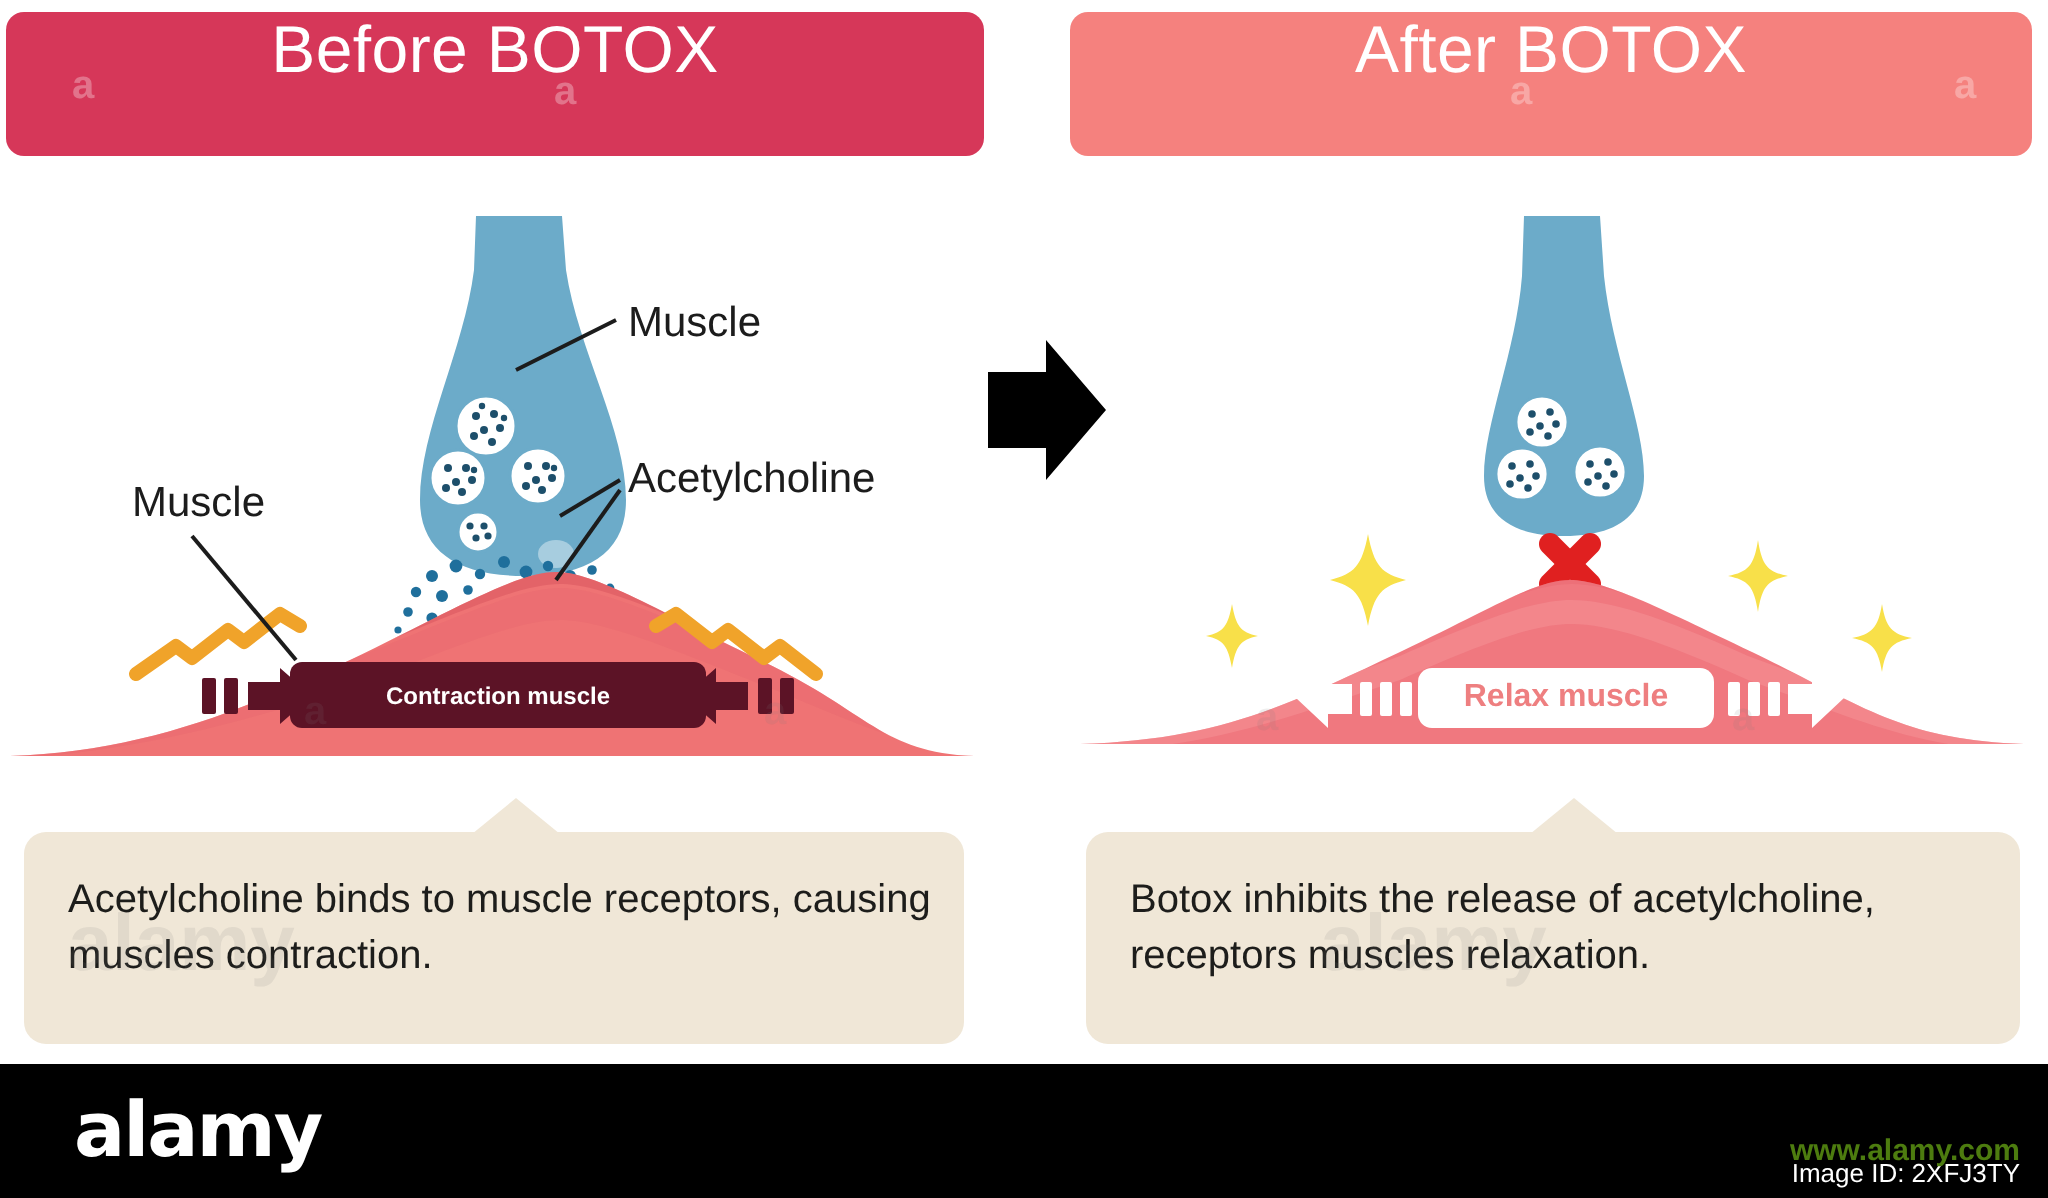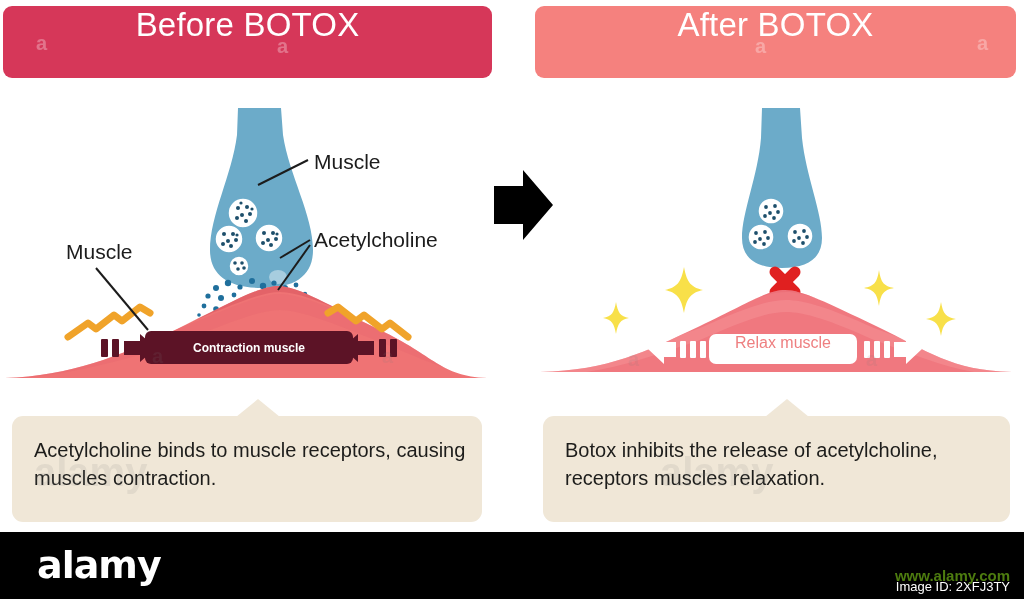--- a/index.html
+++ b/index.html
@@ -92,25 +92,25 @@
     font-size: 12px;
     font-weight: bold;
   }
   .relax-box {
     position: absolute;
     left: 709px; top: 334px;
     width: 148px; height: 30px;
     background: #ffffff;
     border-radius: 7px;
     display: flex;
-    align-items: flex-start;
+    align-items: center;
     justify-content: center;
     color: #ee7f80;
     font-size: 16px;
-    font-weight: normal;
+    font-weight: bold;
   }
 
   
   .caption {
     position: absolute;
     background: #f0e7d7;
     border-radius: 11px;
     padding: 20px 4px 18px 22px;
     box-sizing: border-box;
     font-size: 20px;

